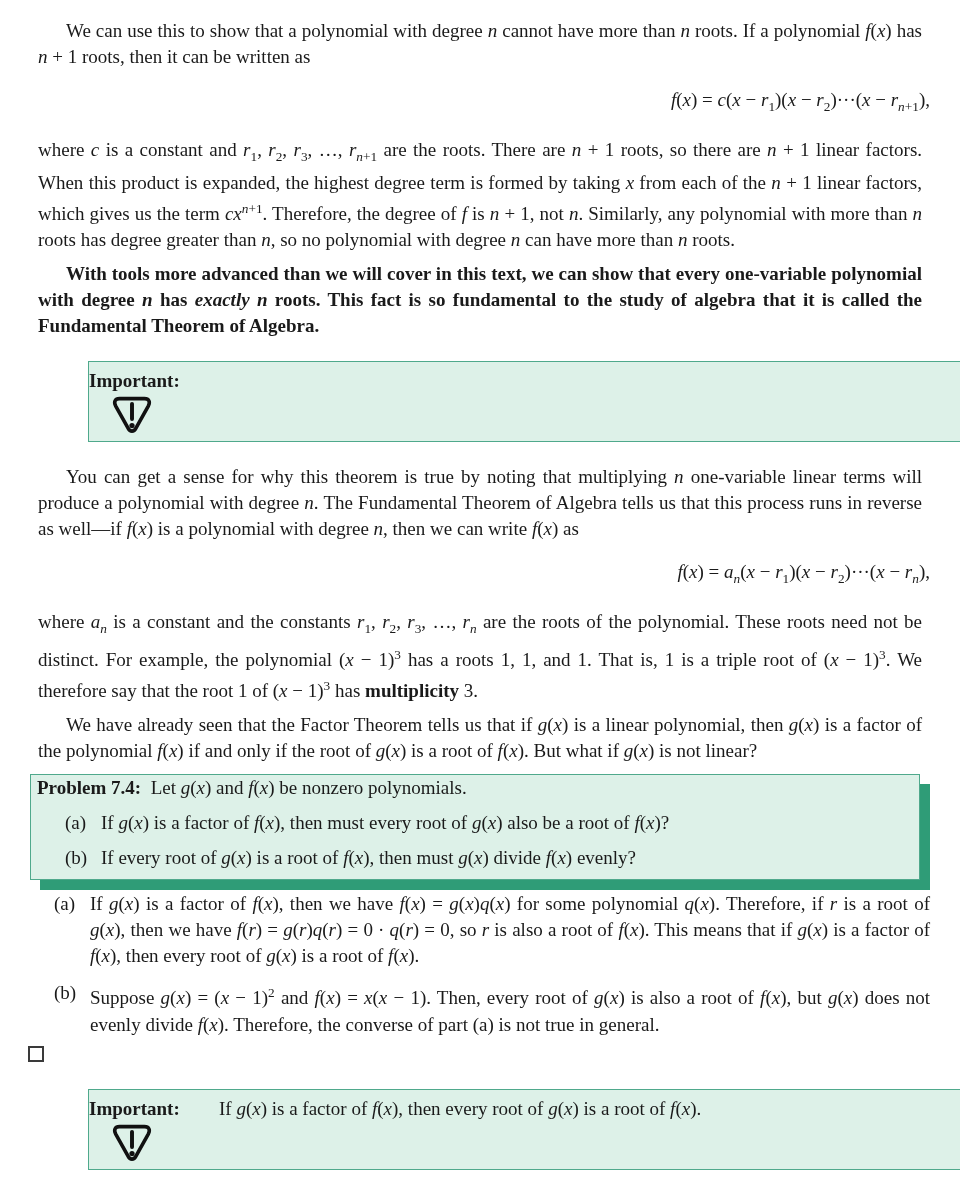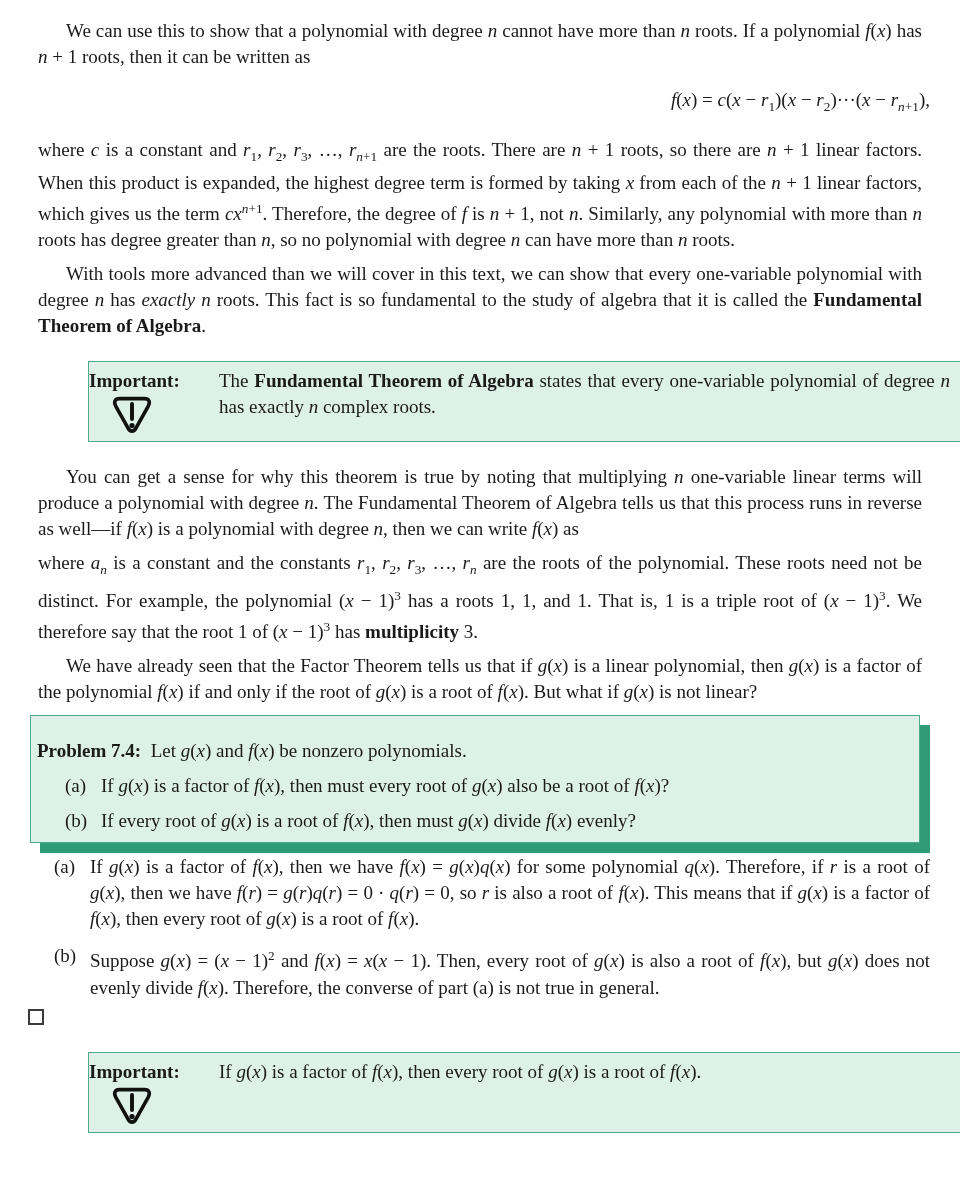--- a/index.html
+++ b/index.html
@@ -14,21 +14,21 @@
     width: 900px;
     padding: 10px 30px 0 30px;
     font-size: 19px;
     line-height: 26px;
   }
   p.body {
     margin: 8px;
     text-align: justify;
   }
   p.indent { text-indent: 28px; }
-  .mt10 { margin-top: 10px; }
+  .mt10 { margin-top: 10px; font-weight: bold; }
   .mt12 { margin-top: 12px; font-family: Liberation Serif, serif; }
   .eq {
     text-align: right;
     margin: 17px 0;
   }
   sub { font-size: 0.7em; }
   sup { font-size: 0.7em; }
 
   
   .impbox {
@@ -52,21 +52,21 @@
   .imptext { flex: 1; text-align: justify; }
 
   
   .probbox {
     box-sizing: border-box;
     margin-top: 10px;
     width: 890px;
     background: #ddf1e8;
     border: 1px solid #4fa98c;
     box-shadow: 10px 10px 0 0 #2f9c77;
-    padding: 22px 14px 8px 6px;
+    padding: 0 14px 8px 6px;
   }
   .probtitle { margin: 0; }
   .prob-item { display: flex; margin-top: 9px; }
   .pi-label { flex: none; margin-left: 28px; width: 36px; }
   .pi-text { flex: 1; text-align: justify; }
 
   
   .solhead {
     font-style: italic;
     margin-top: 34px;
@@ -101,25 +101,25 @@
     <div class="impcol">
       <span class="implabel">Important:</span>
       <span class="impicon">
         <svg class="icon-svg" width="42" height="40" viewBox="0 0 64 60">
           <path d="M13 5 L51 5 C58 5 60 10 57 16 L38 50 C35 56 29 56 26 50 L7 16 C4 10 6 5 13 5 Z" fill="none" stroke="#111" stroke-width="5.5" stroke-linejoin="round"></path>
           <line x1="32" y1="13" x2="32" y2="36" stroke="#111" stroke-width="6" stroke-linecap="round"></line>
           <circle cx="32" cy="46" r="4" fill="#111"></circle>
         </svg>
       </span>
     </div>
-    <div class="imptext">The <b>Fundamental Theorem of Algebra</b> states that every one-variable polynomial of degree <i>n</i> has exactly <i>n</i> complex roots.</div>
   </div>
 
   <p class="body indent">You can get a sense for why this theorem is true by noting that multiplying <i>n</i> one-variable linear terms will produce a polynomial with degree <i>n</i>.  The Fundamental Theorem of Algebra tells us that this process runs in reverse as well—if <i>f</i>(<i>x</i>) is a polynomial with degree <i>n</i>, then we can write <i>f</i>(<i>x</i>) as</p>
 
+  <div class="eq"><i>f</i>(<i>x</i>) = <i>a</i><sub><i>n</i></sub>(<i>x</i> − <i>r</i><sub>1</sub>)(<i>x</i> − <i>r</i><sub>2</sub>)···(<i>x</i> − <i>r</i><sub><i>n</i></sub>),</div>
 
   <p class="body">where <i>a</i><sub><i>n</i></sub> is a constant and the constants <i>r</i><sub>1</sub>, <i>r</i><sub>2</sub>, <i>r</i><sub>3</sub>, …, <i>r</i><sub><i>n</i></sub> are the roots of the polynomial.  These roots need not be distinct.  For example, the polynomial (<i>x</i> − 1)<sup>3</sup> has a roots 1, 1, and 1.  That is, 1 is a triple root of (<i>x</i> − 1)<sup>3</sup>.  We therefore say that the root 1 of (<i>x</i> − 1)<sup>3</sup> has <b>multiplicity</b> 3.</p>
 
   <p class="body indent mt12">We have already seen that the Factor Theorem tells us that if <i>g</i>(<i>x</i>) is a linear polynomial, then <i>g</i>(<i>x</i>) is a factor of the polynomial <i>f</i>(<i>x</i>) if and only if the root of <i>g</i>(<i>x</i>) is a root of <i>f</i>(<i>x</i>).  But what if <i>g</i>(<i>x</i>) is not linear?</p>
 
   <div class="probbox">
     <div class="probtitle"><b>Problem 7.4:</b>&nbsp;&nbsp;Let <i>g</i>(<i>x</i>) and <i>f</i>(<i>x</i>) be nonzero polynomials.</div>
     <div class="prob-item">
       <span class="pi-label">(a)</span>
       <span class="pi-text">If <i>g</i>(<i>x</i>) is a factor of <i>f</i>(<i>x</i>), then must every root of <i>g</i>(<i>x</i>) also be a root of <i>f</i>(<i>x</i>)?</span>

